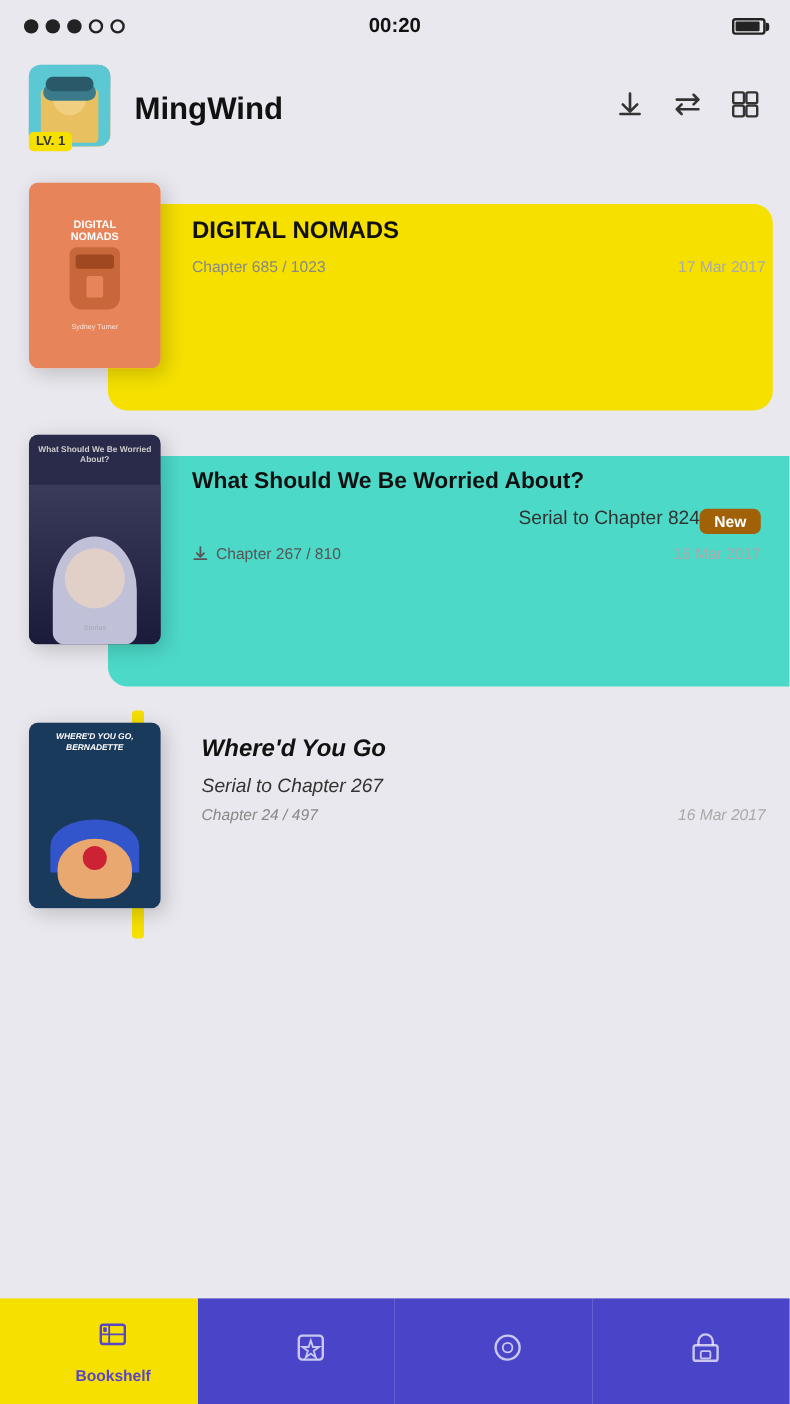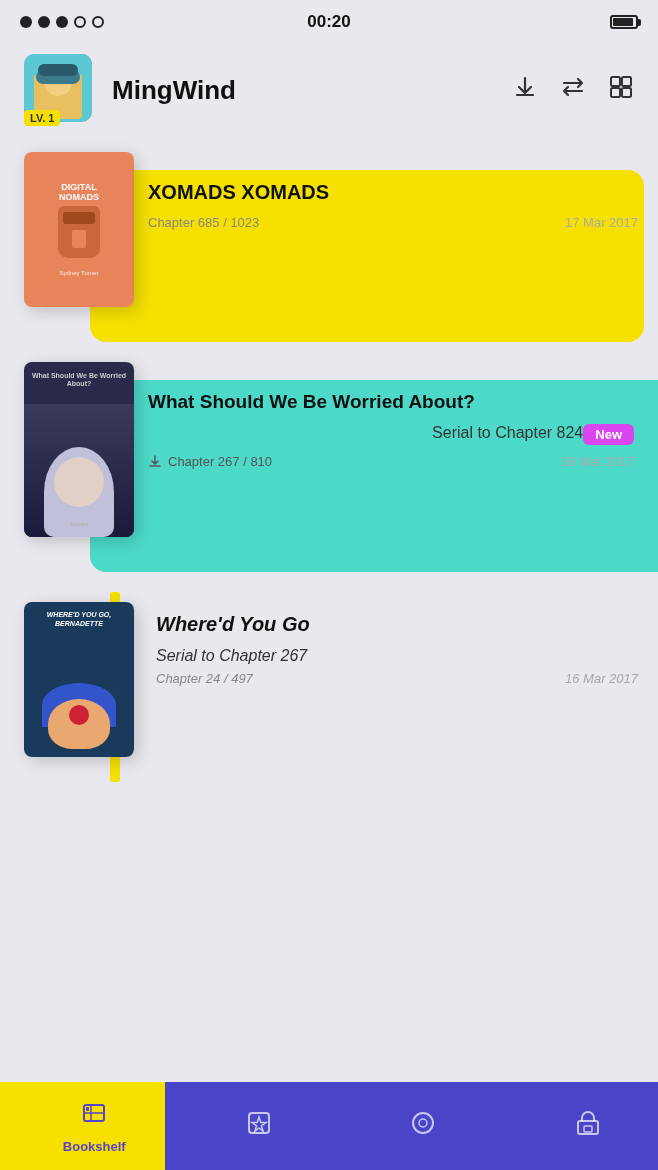--- a/index.html
+++ b/index.html
@@ -85,20 +85,21 @@
     
     .books-list {
       padding: 0 0 20px;
     }
 
     
     .book-card {
       position: relative;
       margin: 20px 0;
       min-height: 160px;
+      padding-left: 12px;
     }
 
     .card-bg {
       position: absolute;
       border-radius: 16px;
       z-index: 1;
     }
 
     
     .card1 .card-bg {
@@ -155,21 +156,21 @@
       box-shadow: 4px 4px 16px rgba(0,0,0,0.18);
     }
 
     .card2 .card-content {
       position: relative; z-index: 2;
       margin-left: 148px;
       padding: 28px 24px 24px 0;
     }
 
     .new-badge {
-      background: #d946ef;
+      background: #a16207;
       color: #fff;
       font-size: 13px; font-weight: 700;
       padding: 3px 12px;
       border-radius: 6px;
       display: inline-block;
     }
 
     .download-row {
       display: flex; align-items: center; gap: 6px;
       font-size: 13px; color: #555; margin-top: 4px;
@@ -338,21 +339,21 @@
         <div style="width:48px;height:60px;position:relative;">
           <div style="width:42px;height:52px;background:#c8683a;border-radius:6px 6px 10px 10px;margin:0 auto;position:relative;">
             <div style="position:absolute;top:6px;left:5px;right:5px;height:12px;background:#a04820;border-radius:3px;"></div>
             <div style="position:absolute;top:24px;left:50%;transform:translateX(-50%);width:14px;height:18px;background:#e8845a;border-radius:2px;"></div>
           </div>
         </div>
         <div style="font-size:6px;color:#fff;margin-top:4px;text-align:center;opacity:0.8">Sydney Turner</div>
       </div>
     </div>
     <div class="card-content">
-      <div class="book-title">XOMADS XOMADS</div>
+      <div class="book-title">DIGITAL NOMADS</div>
       <div class="book-meta">
         <span class="chapter-info">Chapter 685 / 1023</span>
         <span class="date-info">17 Mar 2017</span>
       </div>
     </div>
   </div>
 
   <div class="book-card card2" style="height:210px; margin: 10px 0 20px;">
     <div class="card-bg"></div>
     <div class="book-cover">

